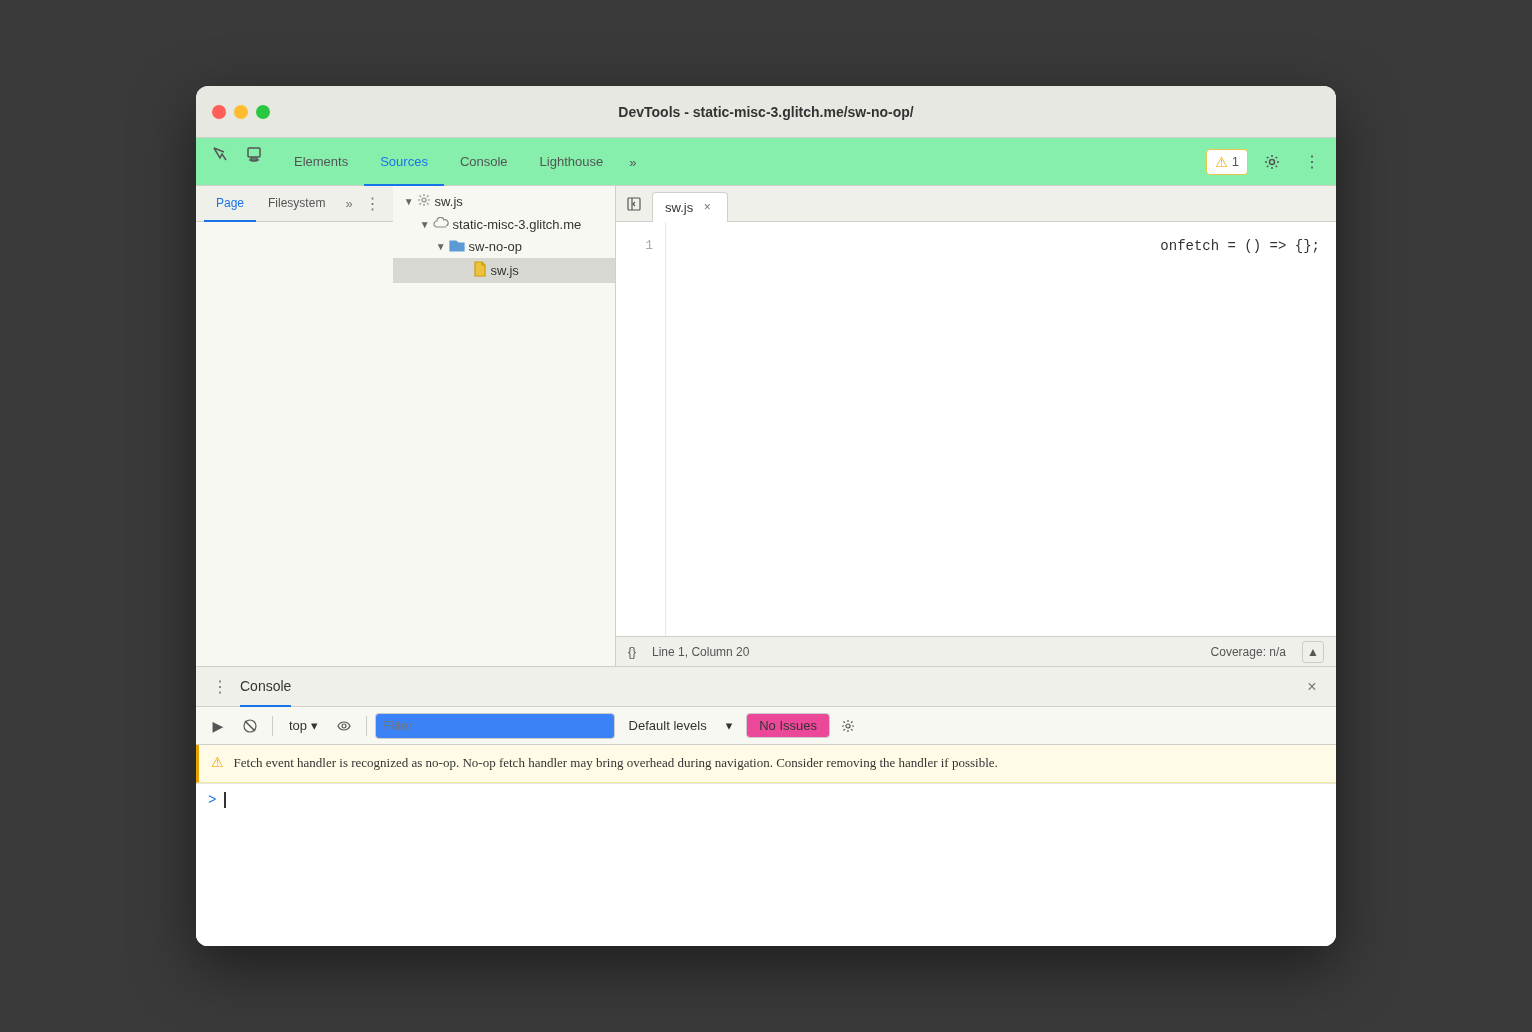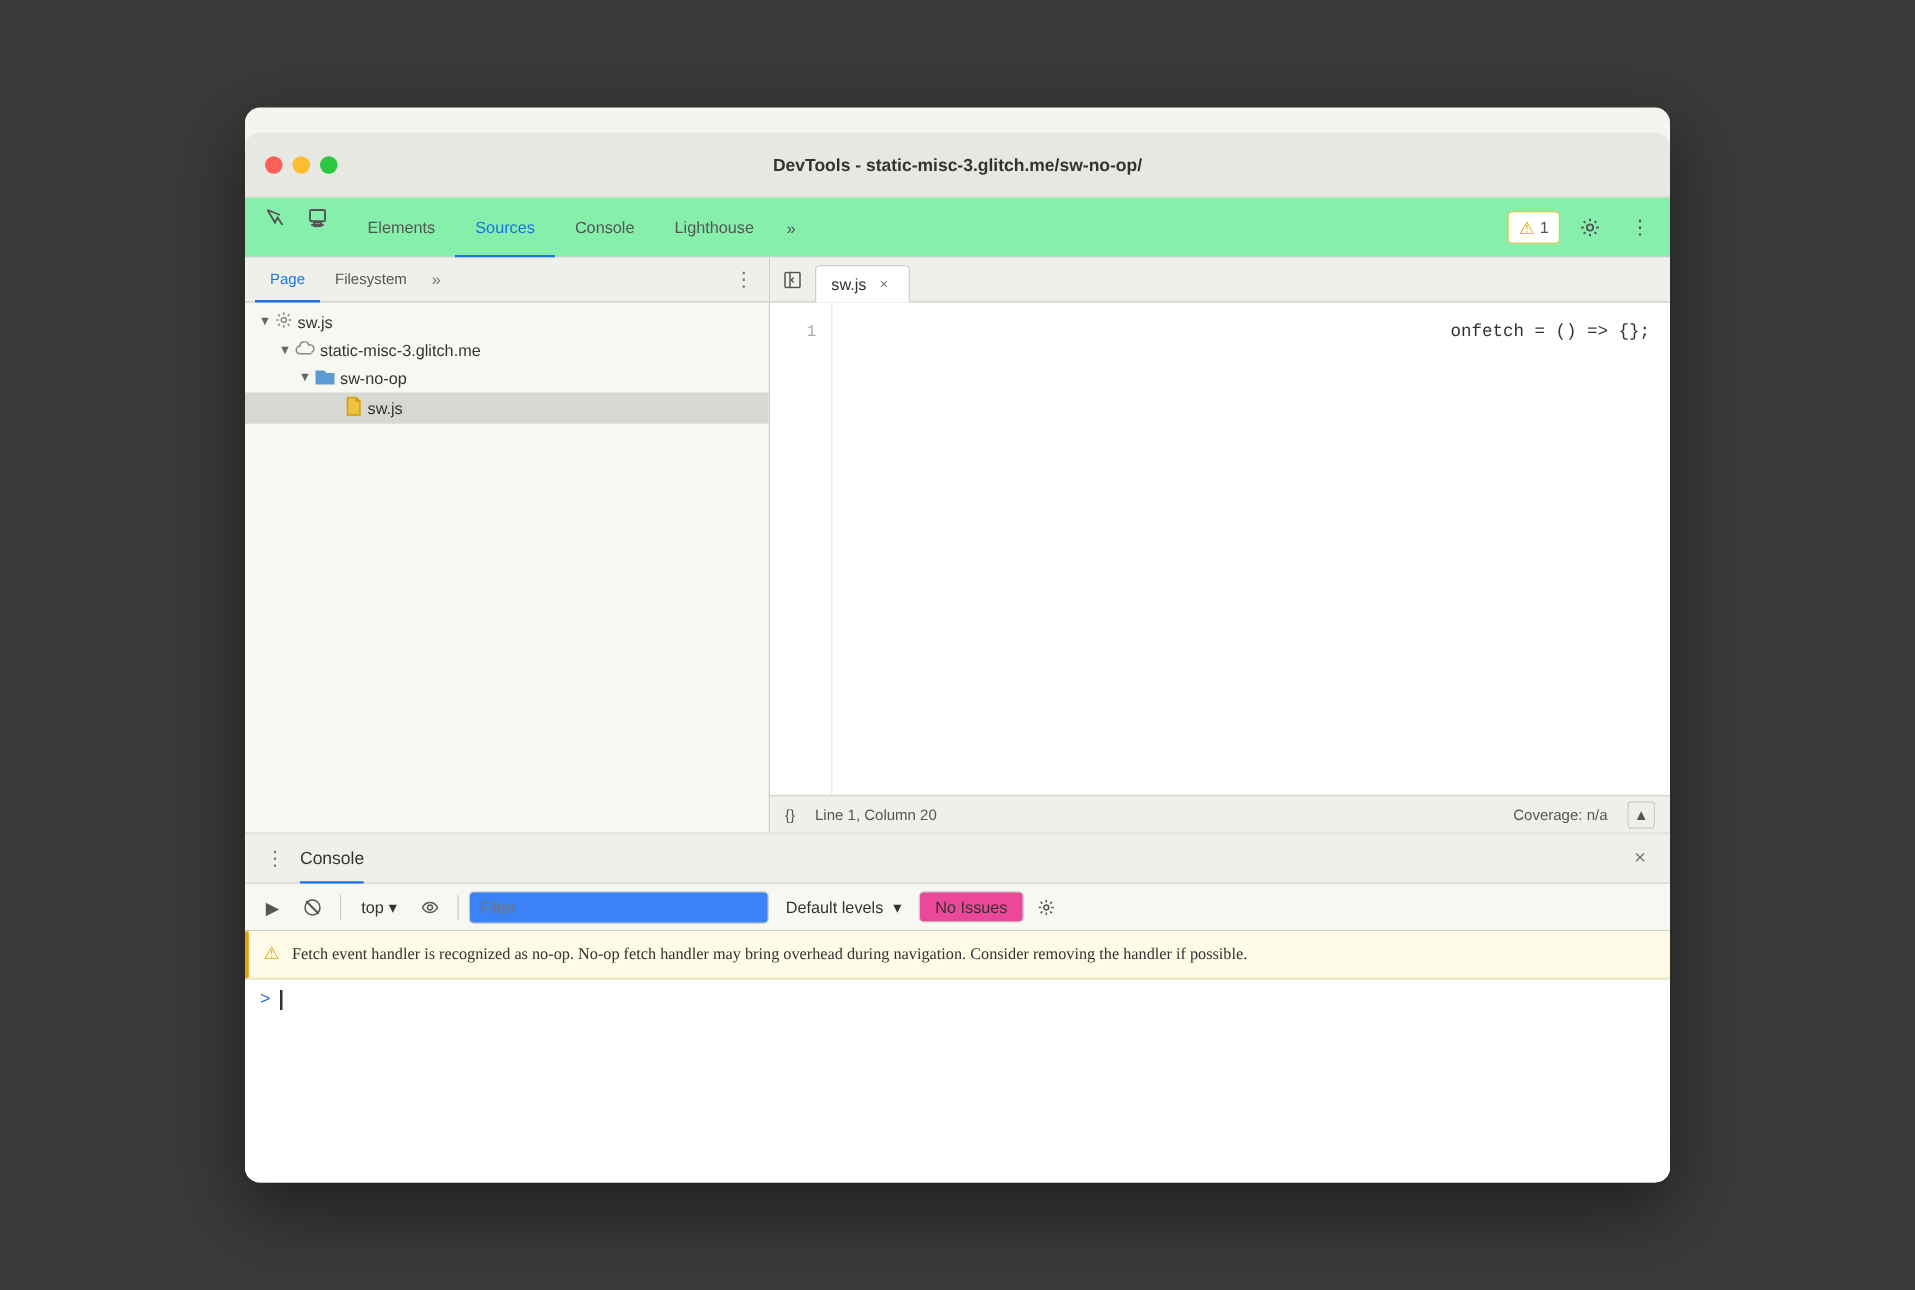--- a/index.html
+++ b/index.html
@@ -24,21 +24,20 @@
     
     .title-bar {
       background: #e8e8e3;
       height: 52px;
       display: flex;
       align-items: center;
       padding: 0 16px;
       border-bottom: 1px solid #d0d0cb;
       position: relative;
       border-radius: 12px 12px 0 0;
-      margin-top: 20px;
     }
     .window-controls {
       display: flex;
       gap: 8px;
     }
     .window-btn {
       width: 14px;
       height: 14px;
       border-radius: 50%;
       border: none;
@@ -128,21 +127,21 @@
     .devtools-main {
       display: flex;
       flex: 1;
       overflow: hidden;
     }
     
     .left-panel {
       width: 420px;
       border-right: 1px solid #d0d0cb;
       display: flex;
-      flex-direction: column;
+      flex-direction: row;
       background: #f8f8f3;
     }
     .panel-tabs {
       display: flex;
       align-items: center;
       height: 36px;
       border-bottom: 1px solid #d0d0cb;
       padding: 0 8px;
       background: #f0f0eb;
     }
@@ -418,21 +417,21 @@
       border: 1px solid #ccc;
       border-radius: 4px;
       padding: 0 8px;
       font-size: 13px;
       background: #3b82f6;
       color: #333;
     }
     .levels-dropdown {
       display: flex;
       align-items: center;
-      gap: 8px;
+      gap: 19px;
       padding: 4px 10px;
       font-size: 13px;
       color: #333;
       cursor: pointer;
       border: none;
       background: transparent;
       border-radius: 4px;
     }
     .issues-btn {
       padding: 4px 12px;

